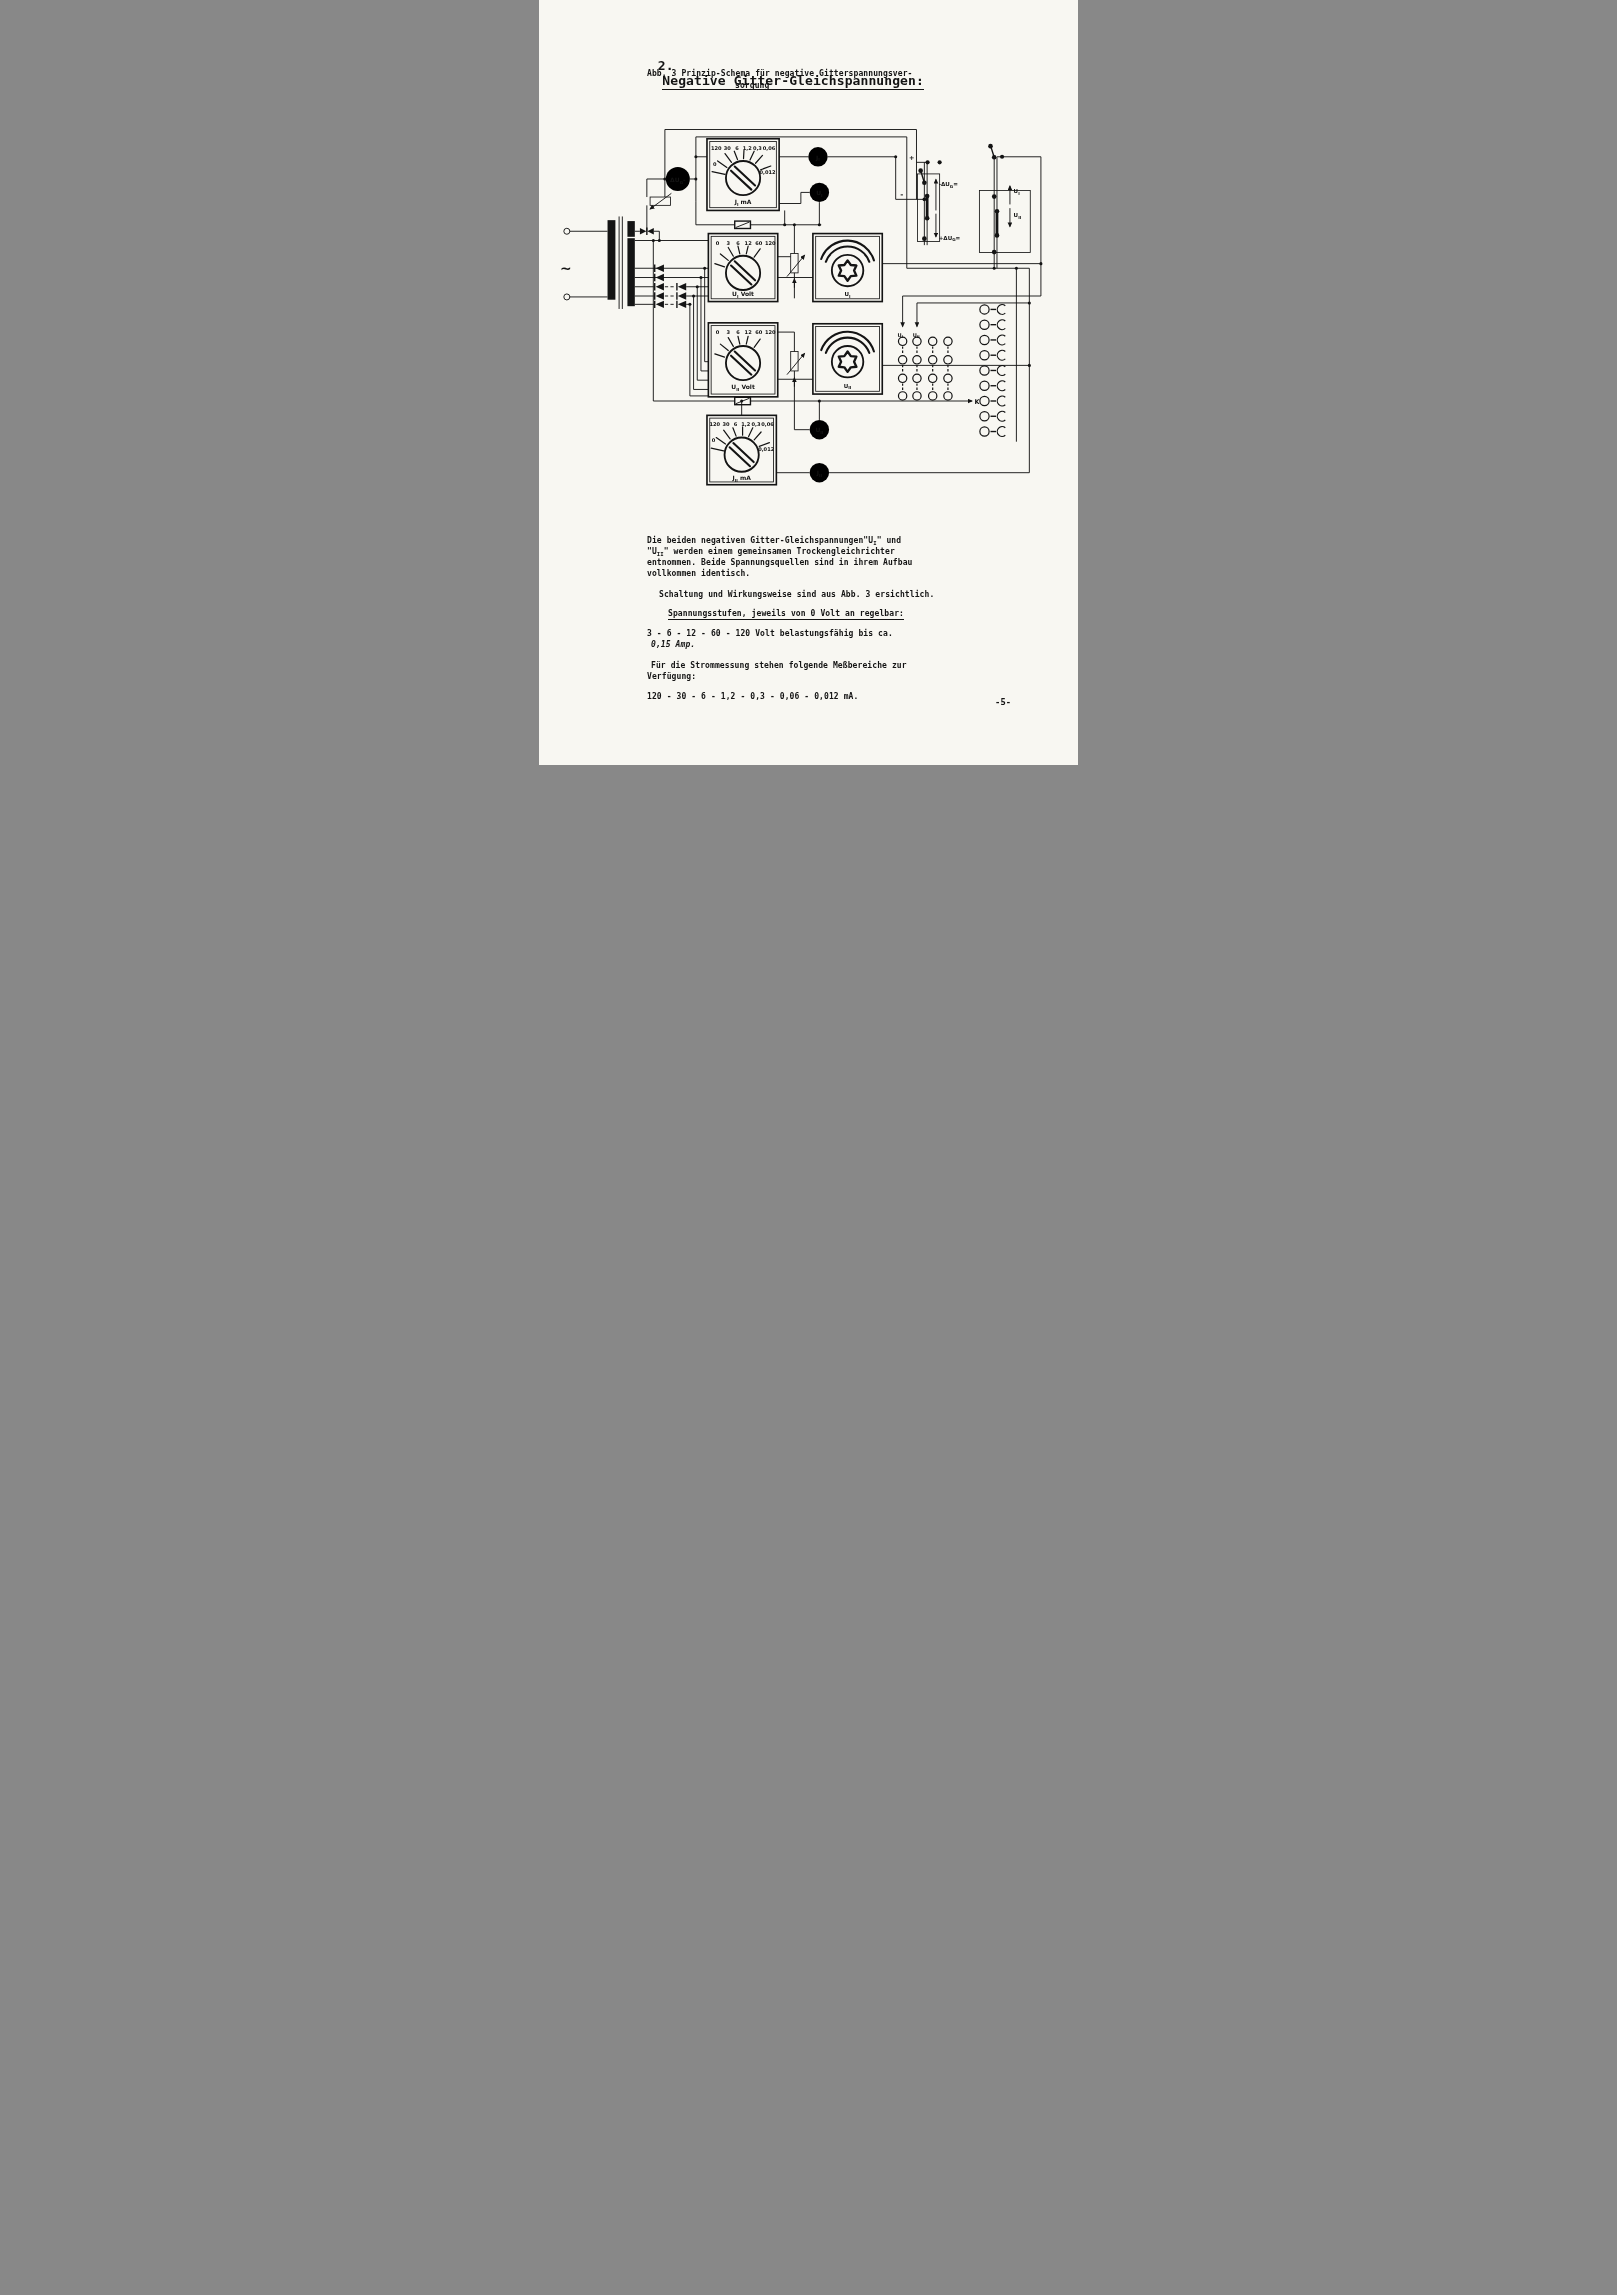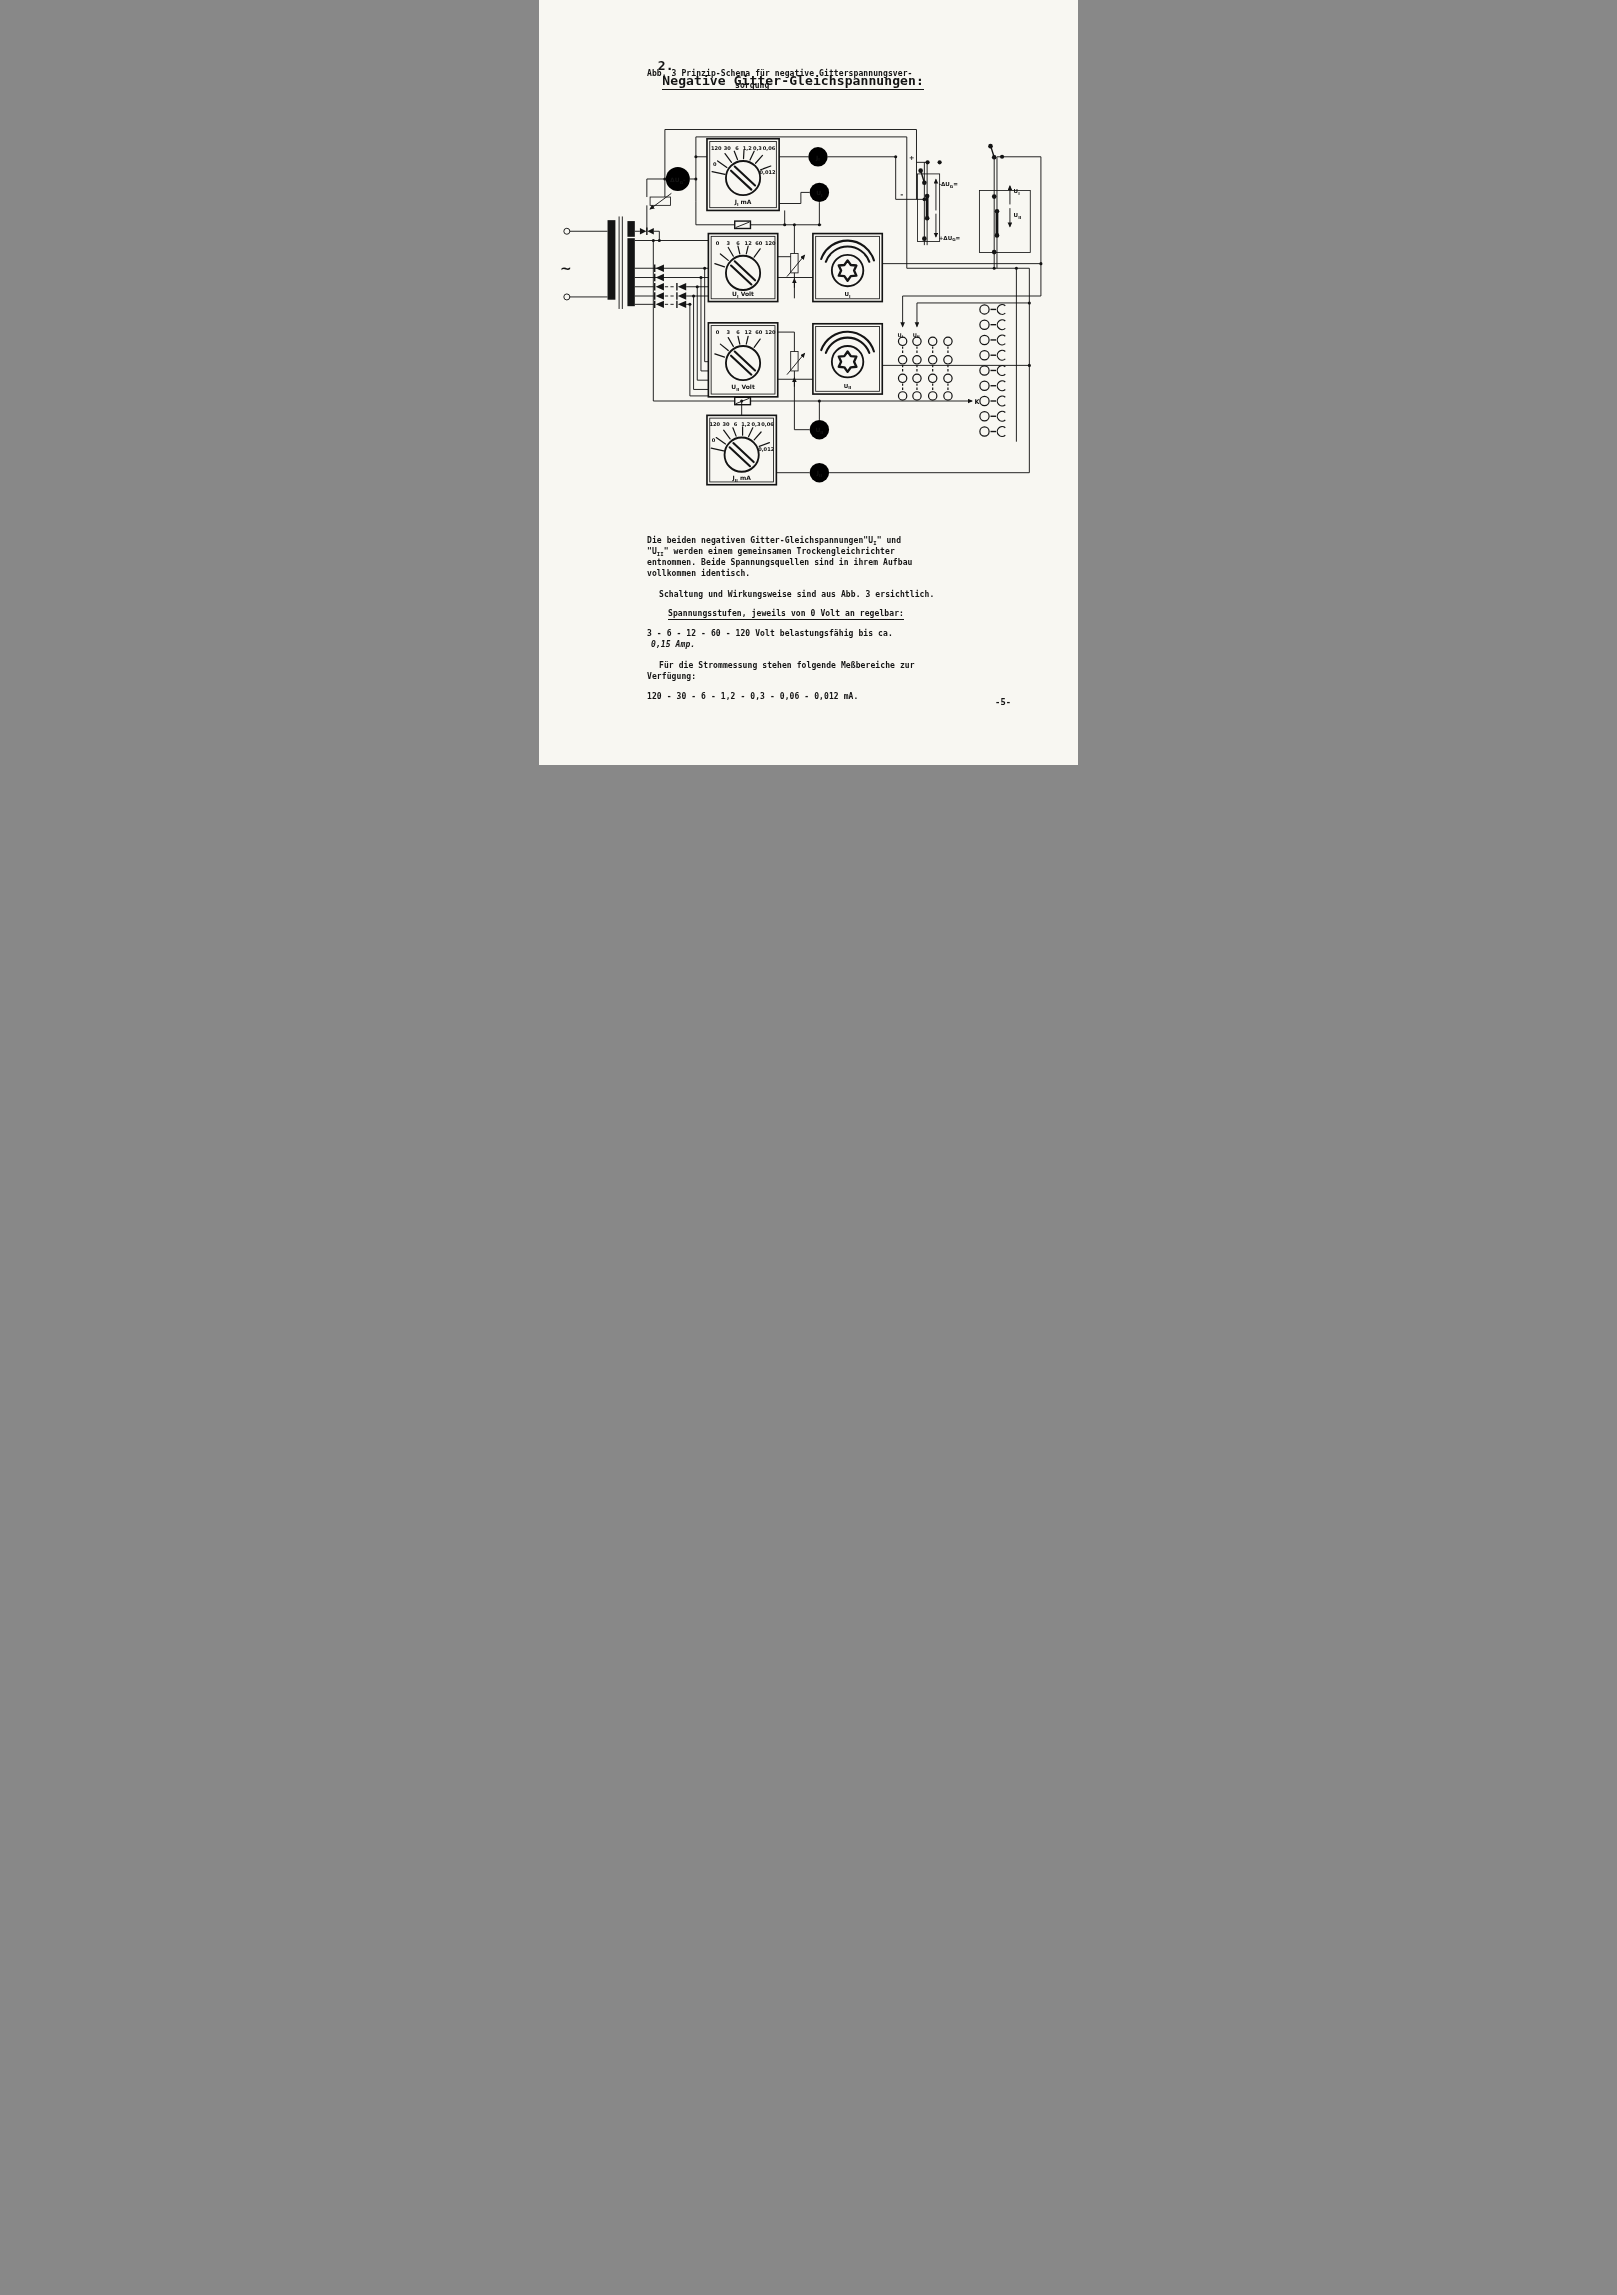--- a/index.html
+++ b/index.html
@@ -459,19 +459,19 @@
   <div class="t" style="left:150px;top:81px;padding-left:46px;">sorgung</div>
 
   <div class="t" style="left:108px;top:536px;"><span>Die beiden negativen Gitter-Gleichspannungen"U</span><sub>I</sub><span>" und</span></div>
   <div class="t" style="left:108px;top:547px;"><span>"U</span><sub>II</sub><span>" werden einem gemeinsamen Trockengleichrichter</span></div>
   <div class="t" style="left:108px;top:558px;">entnommen. Beide Spannungsquellen sind in ihrem Aufbau</div>
   <div class="t" style="left:108px;top:569px;">vollkommen identisch.</div>
   <div class="t" style="left:108px;top:590px;margin-left:12px;">Schaltung und Wirkungsweise sind aus Abb. 3 ersichtlich.</div>
   <div class="t" style="left:108px;top:609px;padding-left:21px;"><span class="u2">Spannungsstufen, jeweils von 0 Volt an regelbar:</span></div>
   <div class="t" style="left:108px;top:629px;">3 - 6 - 12 - 60 - 120 Volt belastungsfähig bis ca.</div>
   <div class="t" style="left:112px;top:640px;font-style:italic;">0,15 Amp.</div>
-  <div class="t" style="left:120px;top:661px;">Für die Strommessung stehen folgende Meßbereiche zur</div>
+  <div class="t" style="left:112px;top:661px;">Für die Strommessung stehen folgende Meßbereiche zur</div>
   <div class="t" style="left:108px;top:672px;">Verfügung:</div>
   <div class="t" style="left:108px;top:692px;text-align:right;">120 - 30 - 6 - 1,2 - 0,3 - 0,06 - 0,012 mA.</div>
 
   <div class="t" style="left:456px;top:697px;font-size:8.8px;">-5-</div>
 </div>
 
 
 </body></html>

